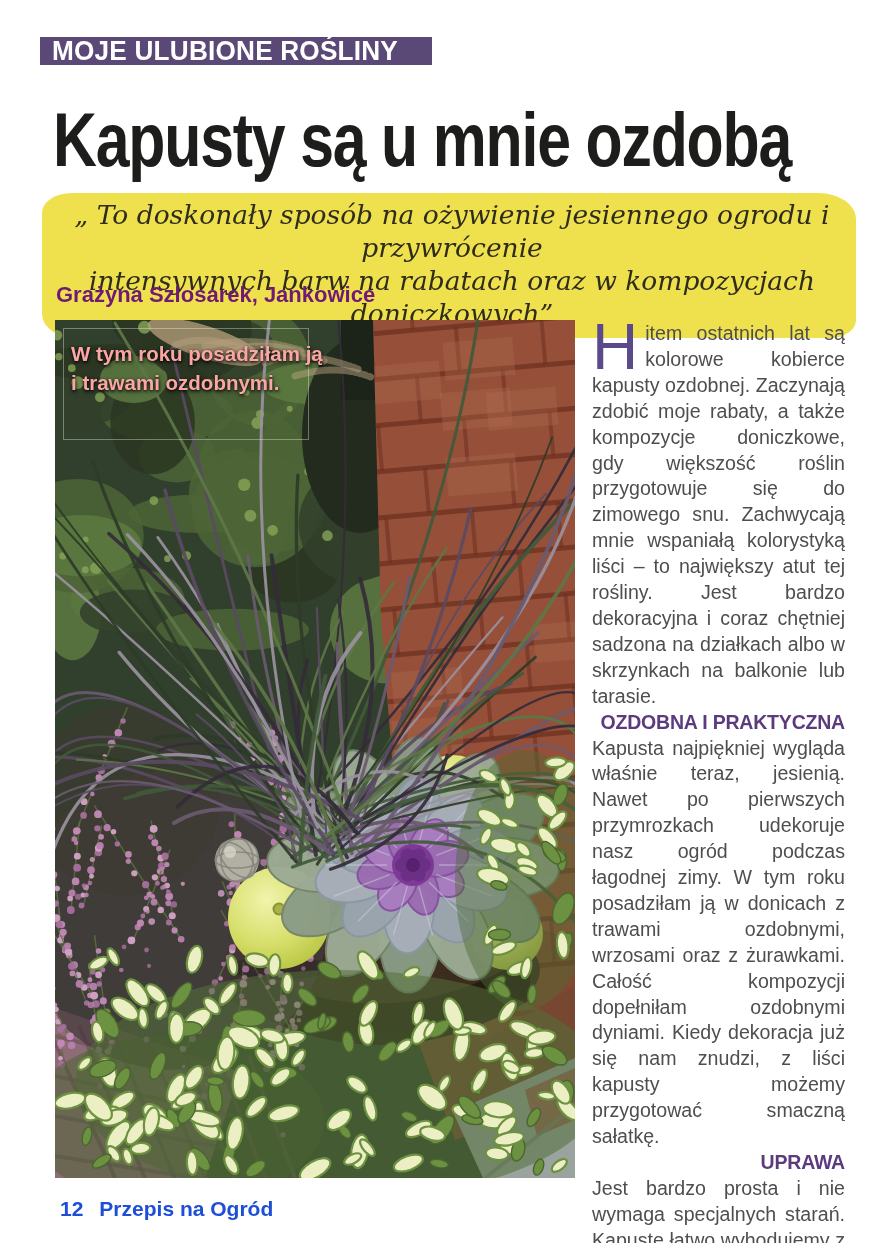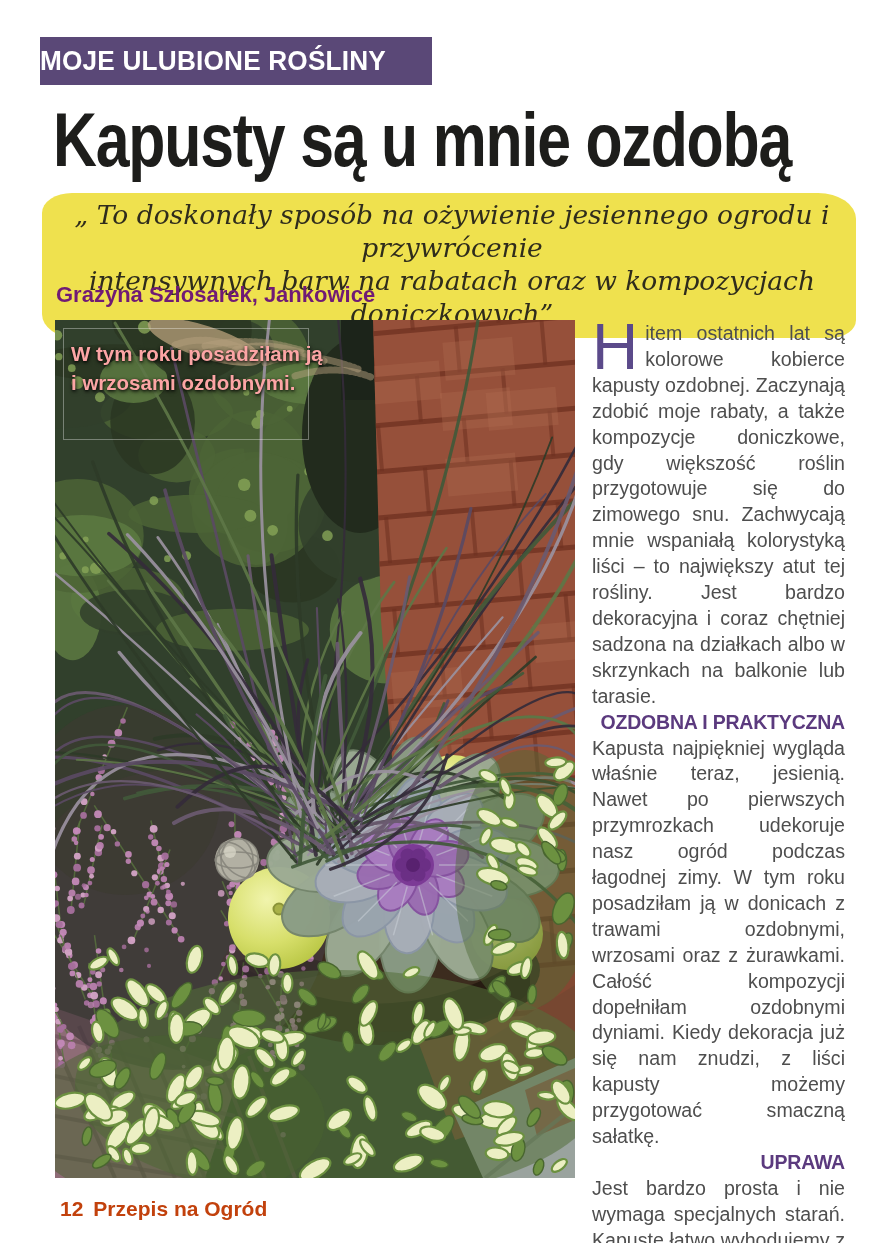--- a/index.html
+++ b/index.html
@@ -1,21 +1,21 @@
 <!DOCTYPE html>
 <html lang="pl"><head>
 <meta charset="utf-8">
 <style>
   * { margin:0; padding:0; box-sizing:border-box; }
   html,body { width:880px; height:1243px; background:#ffffff; }
   .page { position:relative; width:880px; height:1243px; overflow:hidden;
           font-family:"Liberation Sans", sans-serif; background:#ffffff; }
 
-  .banner { position:absolute; left:40px; top:37px; width:392px; height:48px;
-            background:#5a4877; display:flex; align-items:center; padding-left:0; }
+  .banner { position:absolute; left:40px; top:37px; width:392px; height:28px;
+            background:#5a4877; display:flex; align-items:center; padding-left:12px; }
   .banner-label { color:#ffffff; font-size:27px; font-weight:bold; white-space:nowrap;
                   letter-spacing:0.2px; transform:scaleX(0.97); transform-origin:left center; }
 
   .headline { position:absolute; left:53px; top:96px; font-size:76px; font-weight:bold;
               color:#1d1d1b; letter-spacing:-1.5px; white-space:nowrap;
               transform:scaleX(0.80); transform-origin:left top; }
 
   .quote { position:absolute; left:42px; top:193px; width:814px; background:#efe14e;
            border-radius:30px 38px 26px 34px / 20px 26px 18px 24px;
            padding:5px 8px 8px 14px; text-align:center; }
@@ -33,22 +33,22 @@
                    font-size:20.5px; line-height:28.5px;
                    text-shadow:0 1px 3px rgba(0,0,0,0.85), 1px 2px 4px rgba(0,0,0,0.55); }
 
   .article { position:absolute; left:592px; top:321px; width:253px; font-size:19.6px;
              line-height:25.9px; color:#4e4e4e; text-align:justify; }
   .article p { text-align:justify; }
   .drop-cap { float:left; font-size:64px; line-height:50px; padding:1px 7px 0 0; color:#5b4a8a; }
   .section-heading { color:#5b3a7e; font-weight:bold; font-size:19.5px; letter-spacing:-0.2px;
                      white-space:nowrap; text-align:right; }
 
-  .footer { position:absolute; left:60px; top:1197px; display:flex; gap:10px;
-            font-size:21px; font-weight:bold; color:#c2410c; }
+  .footer { position:absolute; left:60px; top:1197px; display:flex; gap:16px;
+            font-size:21px; font-weight:bold; color:#1d4ed8; }
 </style>
 </head>
 <body>
 
 <div class="page">
 
   <div class="banner">
     <span class="banner-label">MOJE ULUBIONE ROŚLINY</span>
   </div>
 
@@ -971,21 +971,21 @@
             <stop offset="100%" stop-color="#b4c23e"></stop>
           </radialGradient>
           <clipPath id="wallClip">
             <polygon points="318,0 520,0 520,665 428,722 350,600 326,300"></polygon>
           </clipPath>
         </defs>
       </svg>
     <div class="caption-outline"></div>
     <figcaption class="photo-caption">
       <div>W tym roku posadziłam ją</div>
-      <div>i wrzosami ozdobnymi.</div>
+      <div>i trawami ozdobnymi.</div>
     </figcaption>
   </figure>
 
   <div class="article">
     <p><span class="drop-cap">H</span><span>item ostatnich lat są kolorowe kobierce kapusty ozdobnej. Zaczynają zdobić moje rabaty, a także kompozycje doniczkowe, gdy większość roślin przygotowuje się do zimowego snu. Zachwycają mnie wspaniałą kolorystyką liści – to największy atut tej rośliny. Jest bardzo dekoracyjna i coraz chętniej sadzona na działkach albo w skrzynkach na balkonie lub tarasie.</span></p>
     <h2 class="section-heading">OZDOBNA I PRAKTYCZNA</h2>
     <p>Kapusta najpiękniej wygląda właśnie teraz, jesienią. Nawet po pierwszych przymrozkach udekoruje nasz ogród podczas łagodnej zimy. W tym roku posadziłam ją w donicach z trawami ozdobnymi, wrzosami oraz z żurawkami. Całość kompozycji dopełniłam ozdobnymi dyniami. Kiedy dekoracja już się nam znudzi, z liści kapusty możemy przygotować smaczną sałatkę.</p>
     <h2 class="section-heading">UPRAWA</h2>
     <p>Jest bardzo prosta i nie wymaga specjalnych starań. Kapustę łatwo wyhodujemy z nasion. Wysiewam ją już w kwietniu w szklarni, a w czerwcu rozsadę przesadzam do doniczek i w takiej formie uprawiam do jesieni. Następnie obsadzam nią rabaty wzbogacone o ziemię kompostową. Możemy też kupić gotową rozsadę i wysadzić w maju wprost do gruntu, dla-</p>
   </div>

